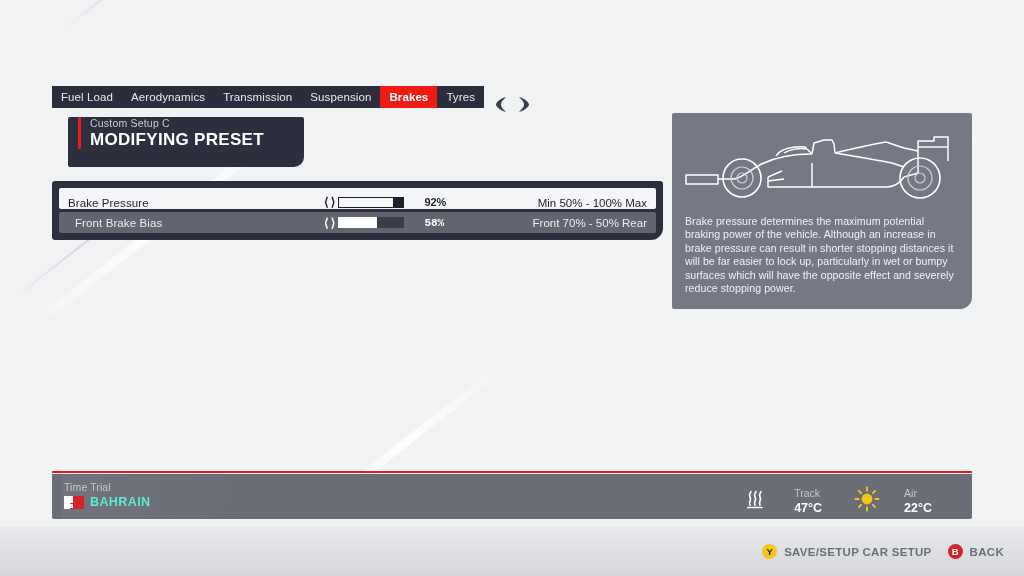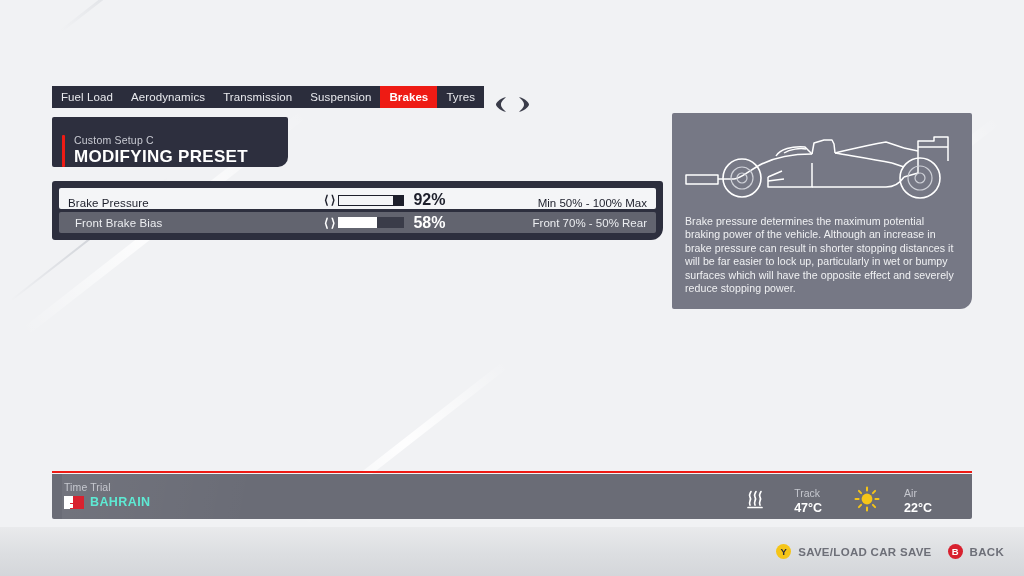--- a/index.html
+++ b/index.html
@@ -33,23 +33,23 @@
     color:#e9eaee; font-size:11.5px; letter-spacing:.1px; white-space:nowrap;
     background:#2b2d3c;
   }
   .tab.active { background:#ee1b14; color:#ffffff; font-weight:bold; }
   .bumpers { display:flex; align-items:center; gap:9px; margin-left:11px; }
   .bumper { width:13px; height:17px; position:relative; }
   .bumper svg { display:block; }
 
   
   #preset {
-    position:absolute; left:52px; top:117px; width:236px; height:50px;
+    position:absolute; left:68px; top:117px; width:236px; height:50px;
     background:#2d2f3e; border-radius:2px 2px 10px 2px;
-    display:flex; align-items:flex-end;
+    display:flex; align-items:flex-start;
   }
   #preset .accent { width:3px; height:32px; background:#ee1b14; margin-left:10px; border-radius:1px; }
   #preset .txt { margin-left:9px; }
   #preset .sub { color:#c9cbd3; font-size:10.5px; letter-spacing:.2px; line-height:13px; }
   #preset .main { color:#ffffff; font-size:17px; font-weight:bold; letter-spacing:.3px; line-height:20px; }
 
   
   #settings {
     position:absolute; left:52px; top:181px; width:611px;
     background:#2d2f3e; border-radius:3px 3px 12px 3px; padding:7px;
@@ -72,23 +72,23 @@
 
   .bar { width:66px; height:11px; position:relative; }
   .row.selected .bar { border:1.4px solid #1d1f2b; background:#f4f5f7; }
   .row.selected .bar .fill {
     position:absolute; top:0; bottom:0; right:0; background:#1d1f2b;
   }
   .row.normal .bar { background:#3a3c49; border:none; }
   .row.normal .bar .fill {
     position:absolute; top:0; bottom:0; left:0; background:#ffffff;
   }
-  .val { font-size:16px; font-weight:bold; margin-left:5px; }
+  .val { font-size:11px; font-weight:bold; margin-left:16px; }
   .row.selected .val { color:#1d1f2b; }
-  .row.normal   .val { color:#ffffff; }
+  .row.normal   .val { color:#ffffff;font-family:Liberation Mono, monospace; }
 
   .range { position:absolute; right:9px; font-size:11.5px; }
   .row.selected .range { color:#1d1f2b; }
   .row.normal   .range { color:#eceef1; }
 
   
   #info {
     position:absolute; left:672px; top:113px; width:300px;
     background:#767885; border-radius:2px 2px 12px 2px; overflow:hidden;
   }
@@ -322,19 +322,19 @@
         <span class="k">Air</span>
         <span class="v" style="display:block">22°C</span>
       </span>
     </div>
   </div>
 </div>
 
 <div id="prompts">
   <div class="prompt">
     <span class="btn-glyph y">Y</span>
-    <span class="ptxt">SAVE/LOAD CAR SAVE</span>
+    <span class="ptxt">SAVE/SETUP CAR SETUP</span>
   </div>
   <div class="prompt">
     <span class="btn-glyph b">B</span>
     <span class="ptxt">BACK</span>
   </div>
 </div>
 
 </body></html>

